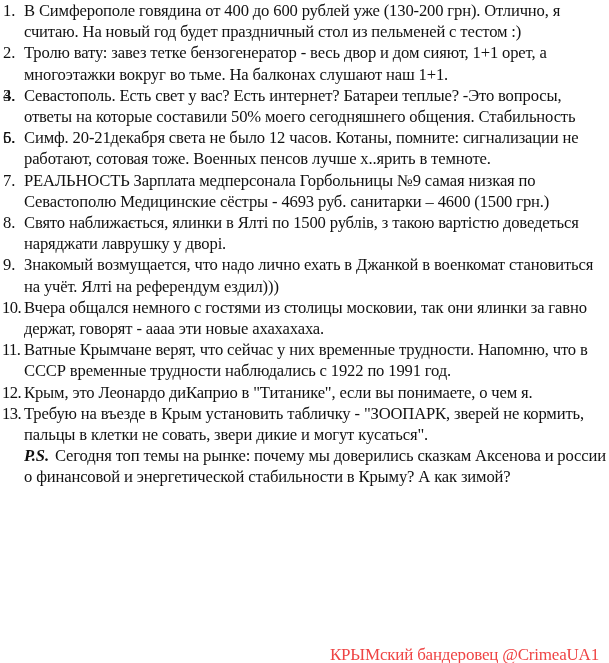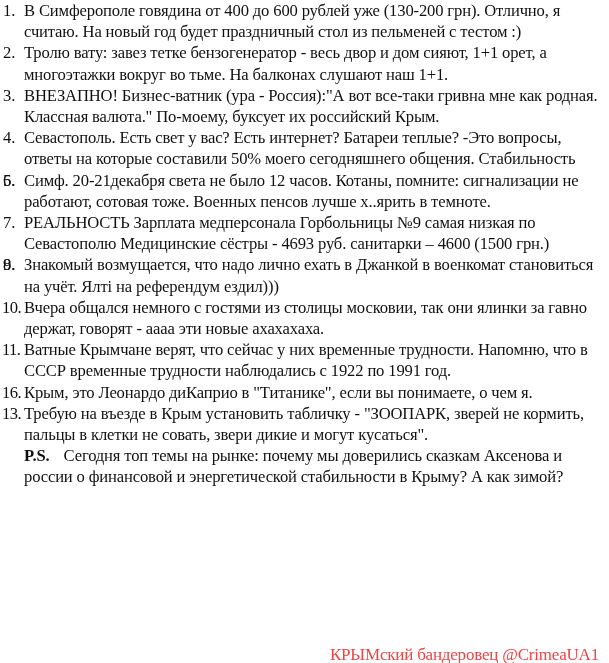--- a/index.html
+++ b/index.html
@@ -44,21 +44,22 @@
       letter-spacing: -0.6px;
     }
     .ps {
       padding-left: 24px;
       font-size: 16.6px;
       line-height: 21.2px;
       letter-spacing: -0.15px;
     }
     .ps .ps-label {
       font-weight: bold;
-      margin-right: 14px;
+      margin-right: 6px;
+      font-style: italic;
     }
     .watermark {
       position: absolute;
       right: 10px;
       top: 645px;
       font-size: 17px;
       color: #ef4444;
       font-family: "Liberation Serif", serif;
       letter-spacing: -0.2px;
     }
@@ -71,54 +72,54 @@
     <li class="item">
       <span class="num">1.</span>
       <span>В Симферополе говядина от 400 до 600 рублей уже (130-200 грн). Отлично, я считаю. На новый год будет праздничный стол из пельменей с тестом :)</span>
     </li>
     <li class="item">
       <span class="num">2.</span>
       <span>Тролю вату: завез тетке бензогенератор - весь двор и дом сияют, 1+1 орет, а многоэтажки вокруг во тьме. На балконах слушают наш 1+1.</span>
     </li>
     <li class="item">
       <span class="num">3.</span>
-      <span>ВНЕЗАПНО! Бизнес-ватник (ура - Россия):"А вот все-таки гривна мне как родная. Классная валюта." По-моему, буксует их российский Крым.</span>
     </li>
     <li class="item">
       <span class="num">4.</span>
       <span>Севастополь. Есть свет у вас? Есть интернет? Батареи теплые? -Это вопросы, ответы на которые составили 50% моего сегодняшнего общения. Стабильность</span>
     </li>
     <li class="item">
       <span class="num">5.</span>
     </li>
     <li class="item">
       <span class="num">6.</span>
       <span>Симф. 20-21декабря света не было 12 часов. Котаны, помните: сигнализации не работают, сотовая тоже. Военных пенсов лучше х..ярить в темноте.</span>
     </li>
     <li class="item">
       <span class="num">7.</span>
       <span>РЕАЛЬНОСТЬ Зарплата медперсонала Горбольницы №9 самая низкая по Севастополю Медицинские сёстры - 4693 руб. санитарки – 4600 (1500 грн.)</span>
     </li>
     <li class="item">
       <span class="num">8.</span>
+      <span>Свято наближається, ялинки в Ялті по 1500 рублів, з такою вартістю доведеться наряджати лаврушку у дворі.</span>
     </li>
     <li class="item">
       <span class="num">9.</span>
       <span>Знакомый возмущается, что надо лично ехать в Джанкой в военкомат становиться на учёт. Ялті на референдум ездил)))</span>
     </li>
     <li class="item two-digit">
       <span class="num">10.</span>
       <span>Вчера общался немного с гостями из столицы московии, так они ялинки за гавно держат, говорят - аааа эти новые ахахахаха.</span>
     </li>
     <li class="item two-digit">
       <span class="num">11.</span>
       <span>Ватные Крымчане верят, что сейчас у них временные трудности. Напомню, что в СССР временные трудности наблюдались с 1922 по 1991 год.</span>
     </li>
     <li class="item two-digit">
-      <span class="num">16.</span>
+      <span class="num">12.</span>
       <span>Крым, это Леонардо диКаприо в "Титанике", если вы понимаете, о чем я.</span>
     </li>
     <li class="item two-digit">
       <span class="num">13.</span>
       <span>Требую на въезде в Крым установить табличку - "ЗООПАРК, зверей не кормить, пальцы в клетки не совать, звери дикие и могут кусаться".</span>
     </li>
   </ol>
 
   <div class="ps">
     <span class="ps-label">P.S.</span><span>Сегодня топ темы на рынке: почему мы доверились сказкам Аксенова и россии о финансовой и энергетической стабильности в Крыму? А как зимой?</span>

